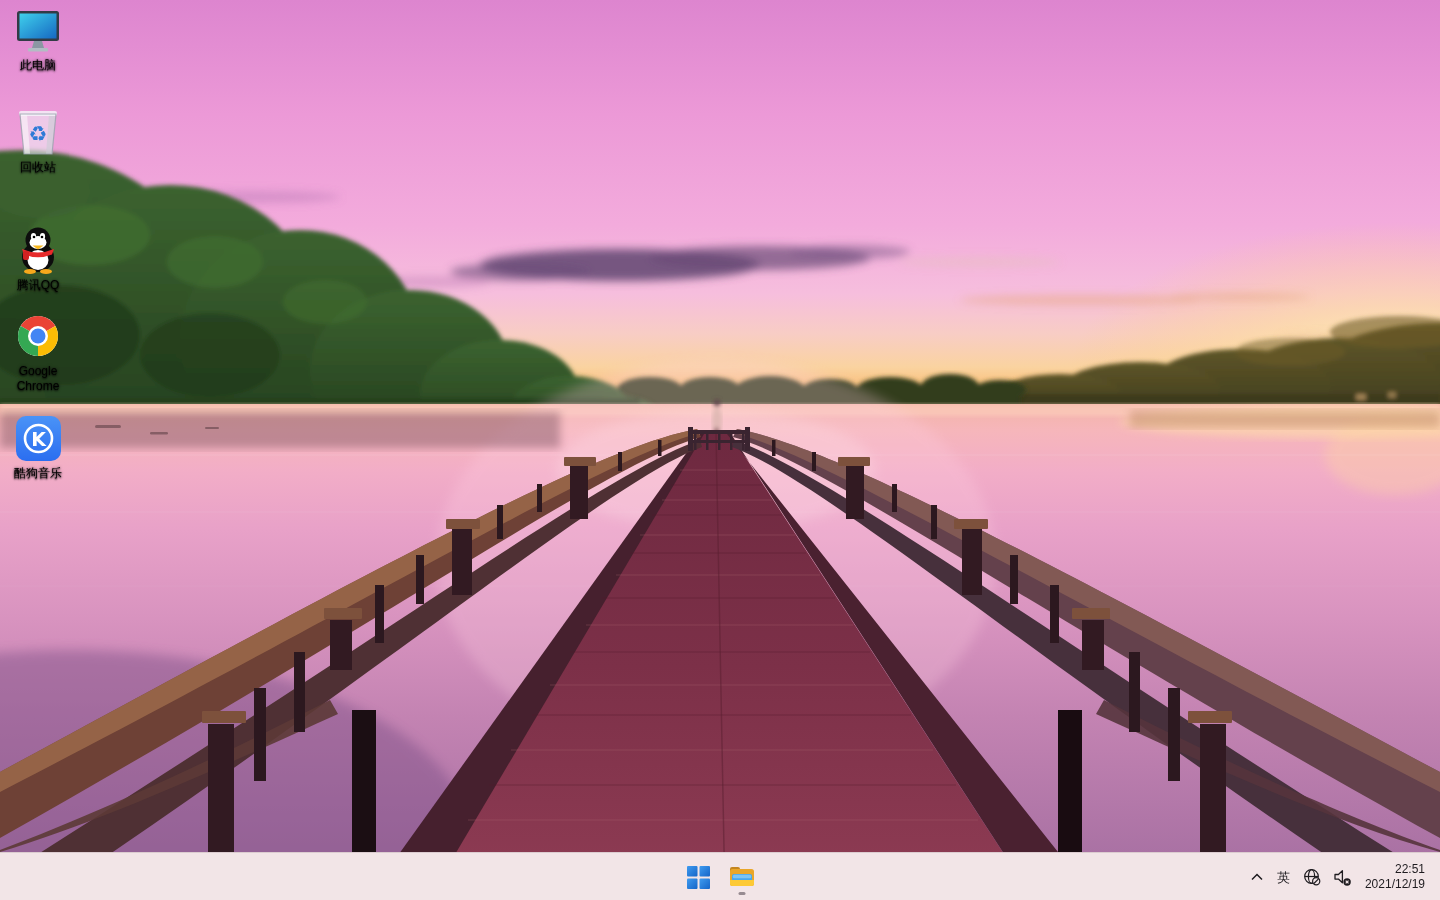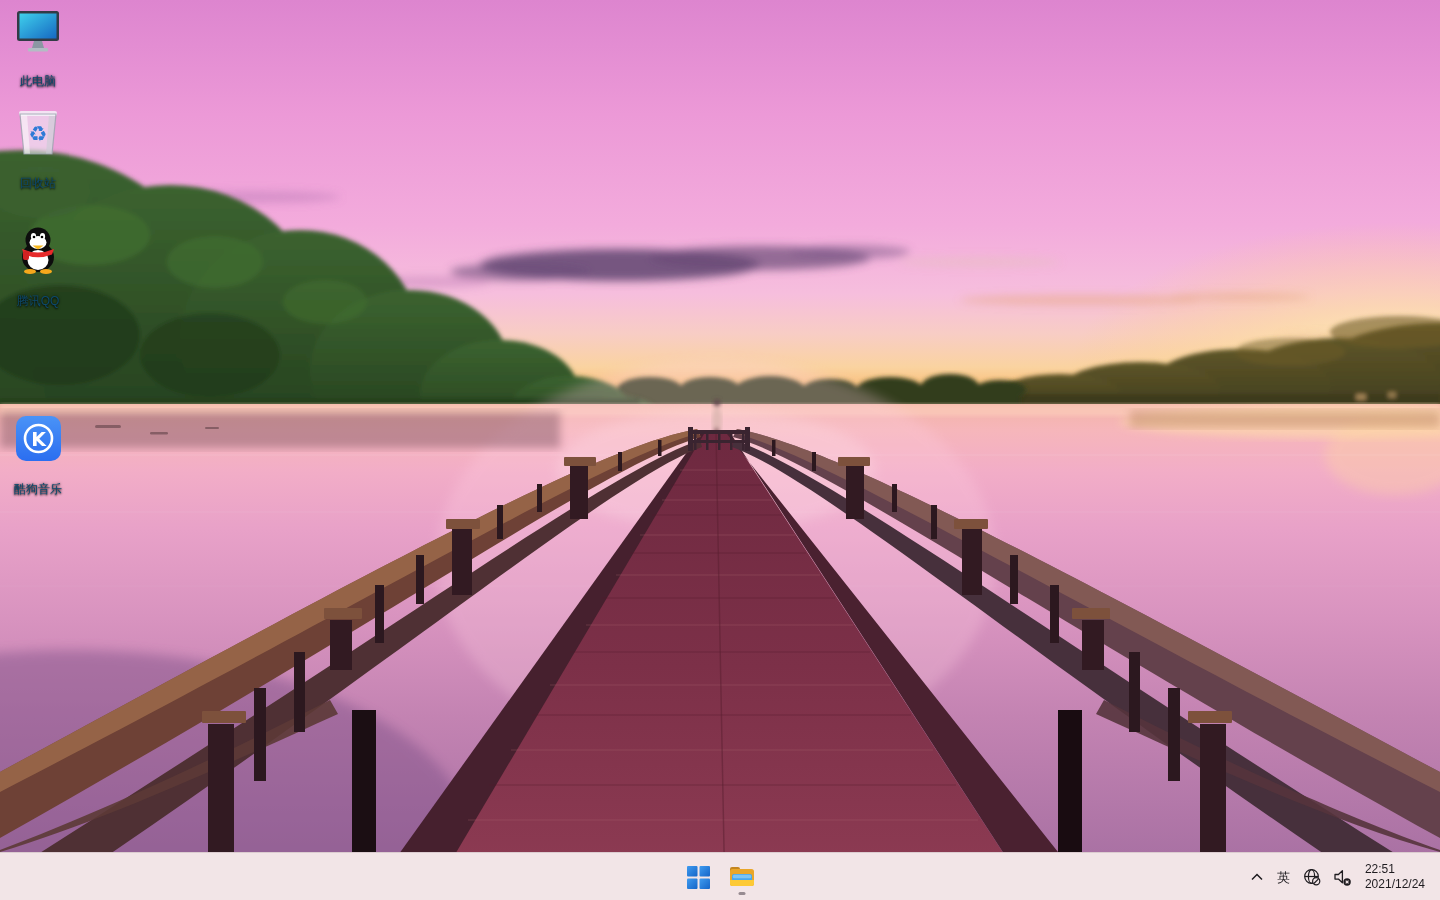--- a/index.html
+++ b/index.html
@@ -6,37 +6,37 @@
   html,body { width:1440px; height:900px; overflow:hidden; font-family:"Liberation Sans", sans-serif; }
   #screen { position:relative; width:1440px; height:900px; background:#caa; }
 
   
   #wallpaper { position:absolute; inset:0; width:1440px; height:900px; display:block; }
 
   
   .icon-cell { position:absolute; left:1px; width:74px; text-align:center; cursor:default; }
   .icon-art { height:50px; display:flex; align-items:flex-end; justify-content:center; }
   .icon-label {
-    margin-top:20px; font-size:12px; line-height:15px; color:#0c4a6e;
+    margin-top:4px; font-size:12px; line-height:15px; color:#000000;
     text-shadow:0 1px 2px rgba(0,0,0,.85), 0 0 3px rgba(0,0,0,.6);
     word-wrap:break-word;
   }
 
   
   #taskbar {
     position:absolute; left:0; bottom:0; width:1440px; height:48px;
     background:#f2e5e7; border-top:1px solid rgba(120,95,105,.18);
   }
   .tb-center { position:absolute; left:50%; top:0; transform:translateX(-50%); height:48px; display:flex; align-items:center; gap:4px; }
   .tb-btn { position:relative; width:40px; height:40px; border-radius:5px; display:flex; align-items:center; justify-content:center; }
   .run-indicator { position:absolute; bottom:2px; left:50%; transform:translateX(-50%); width:7px; height:3px; border-radius:2px; background:#978b91; }
   .tb-tray { position:absolute; right:0; top:0; height:48px; display:flex; align-items:center; gap:13px; padding-right:15px; }
   .tray-item { display:flex; align-items:center; justify-content:center; color:#1f1c20; }
   .ime { font-size:13px; line-height:13px; }
-  .clock { text-align:left; font-size:12px; line-height:15px; color:#1f1c20; }
+  .clock { text-align:right; font-size:12px; line-height:15px; color:#1f1c20; }
 </style>
 </head>
 <body>
 
 <div id="screen">
 
   <svg id="wallpaper" viewBox="0 0 1440 900" preserveAspectRatio="none" xmlns="http://www.w3.org/2000/svg">
     <defs>
       <linearGradient id="gSky" x1="0" y1="0" x2="0" y2="1">
         <stop offset="0" stop-color="#dd85cf"></stop>
@@ -311,20 +311,33 @@
         <polygon points="17.5,19.5 28.5,19.5 23,23.5" fill="#f6b61e"></polygon>
         <path d="M7,23 Q23,30 39,23 L37,28.5 Q23,34 9,28.5 Z" fill="#e62a2a"></path>
         <rect x="8" y="25" width="6" height="9" rx="2" fill="#d02222"></rect>
         <ellipse cx="15" cy="45.5" rx="6" ry="2.5" fill="#f6a81c"></ellipse>
         <ellipse cx="31" cy="45.5" rx="6" ry="2.5" fill="#f6a81c"></ellipse>
       </svg>
     </div>
     <div class="icon-label">腾讯QQ</div>
   </div>
 
+  <div class="icon-cell" style="top:310px;">
+    <div class="icon-art">
+      <svg width="48" height="48" viewBox="0 0 48 48">
+        <circle cx="24" cy="24" r="20" fill="#ffffff"></circle>
+        <path d="M24,24 L6.7,14 A20,20 0 0 1 41.3,14 Z" fill="#ea4335"></path>
+        <path d="M24,24 L6.7,14 A20,20 0 0 0 24,44 Z" fill="#34a853"></path>
+        <path d="M24,24 L24,44 A20,20 0 0 0 41.3,14 Z" fill="#fbbc05"></path>
+        <circle cx="24" cy="24" r="10" fill="#ffffff"></circle>
+        <circle cx="24" cy="24" r="7.5" fill="#4285f4"></circle>
+      </svg>
+    </div>
+    <div class="icon-label">Google Chrome</div>
+  </div>
 
   <div class="icon-cell" style="top:412px;">
     <div class="icon-art">
       <svg width="47" height="47" viewBox="0 0 47 47">
         <defs>
             <linearGradient id="kg" x1="0" y1="0" x2="0" y2="1">
           <stop offset="0" stop-color="#4a93f7"></stop>
               <stop offset="1" stop-color="#2b6ef0"></stop>
         </linearGradient>
           </defs>
@@ -392,18 +405,18 @@
       <div class="tray-item">
         <svg width="18" height="17" viewBox="0 0 18 17">
           <path d="M1,5.5 H4.4 L8.4,1.8 V13.8 L4.4,10.1 H1 Z" fill="none" stroke="#1f1c20" stroke-width="1.3" stroke-linejoin="round"></path>
           <circle cx="13.1" cy="13" r="3.7" fill="#1f1c20"></circle>
           <path d="M11.7,11.6 L14.5,14.4 M14.5,11.6 L11.7,14.4" stroke="#f2e5e7" stroke-width="1.2"></path>
         </svg>
       </div>
 
       <div class="clock">
         <div>22:51</div>
-        <div>2021/12/24</div>
+        <div>2021/12/19</div>
       </div>
     </div>
   </div>
 
 </div>
 
 </body></html>

